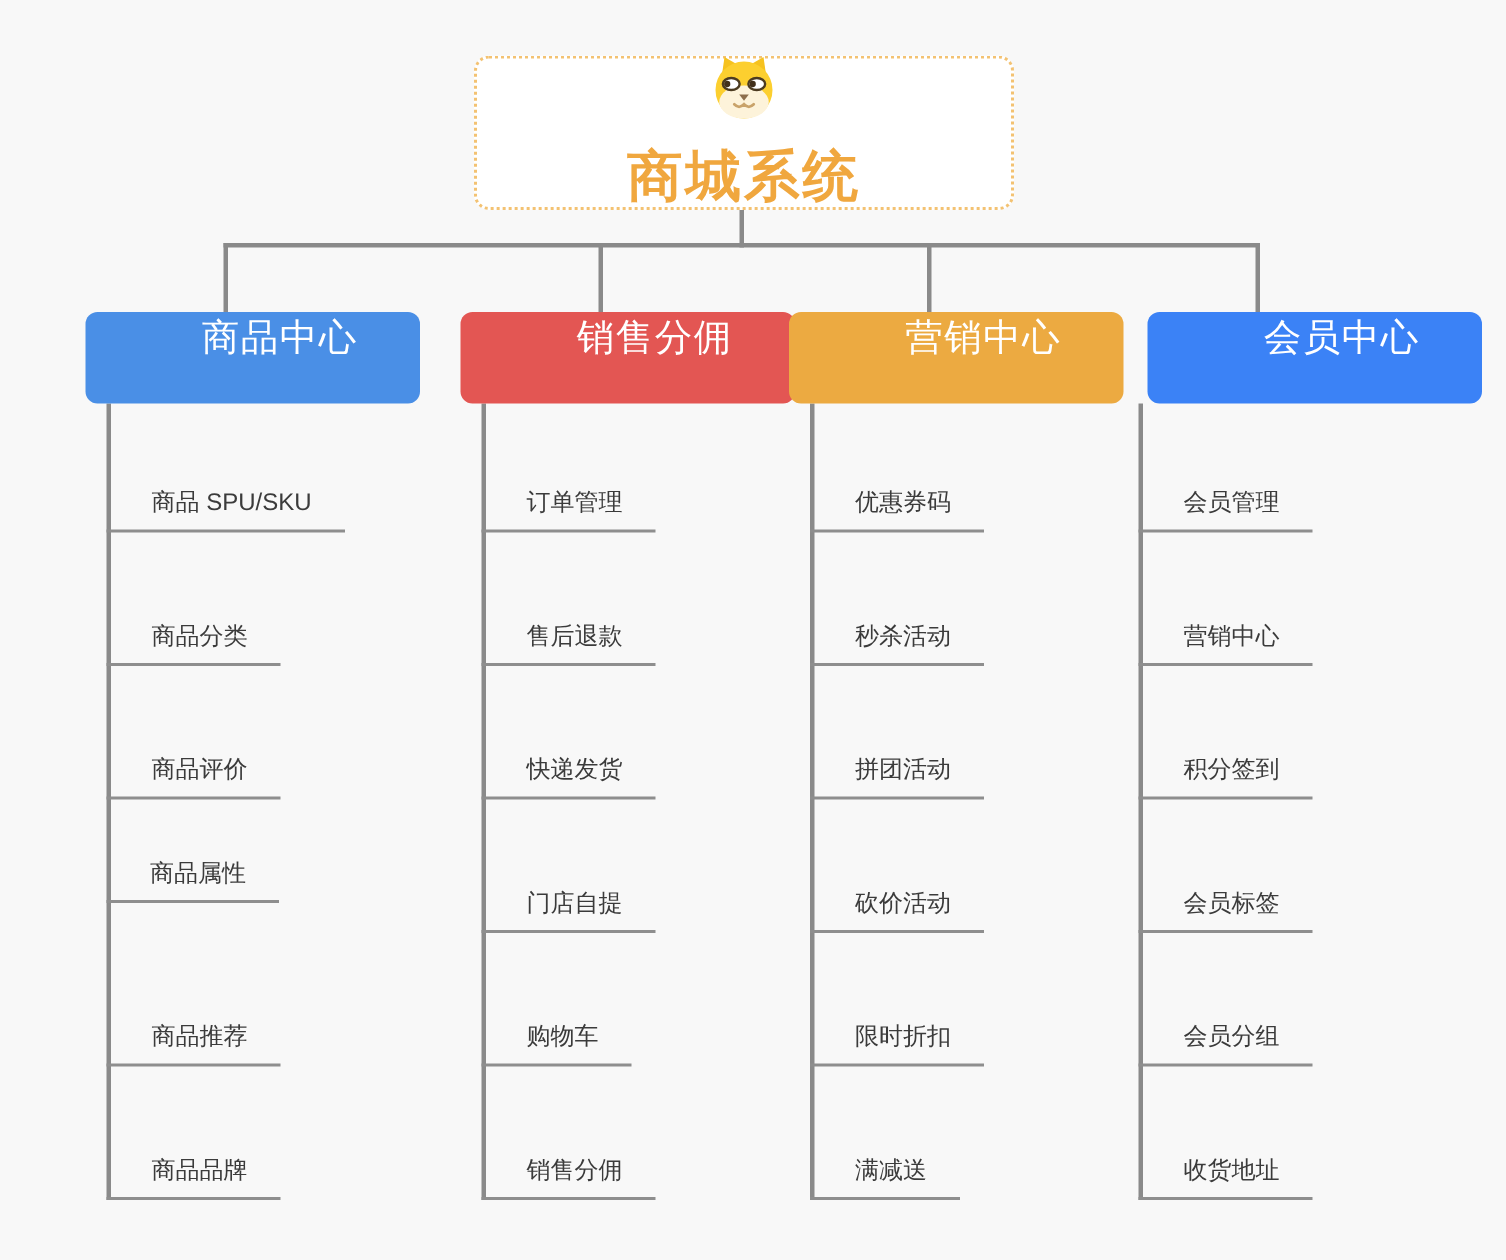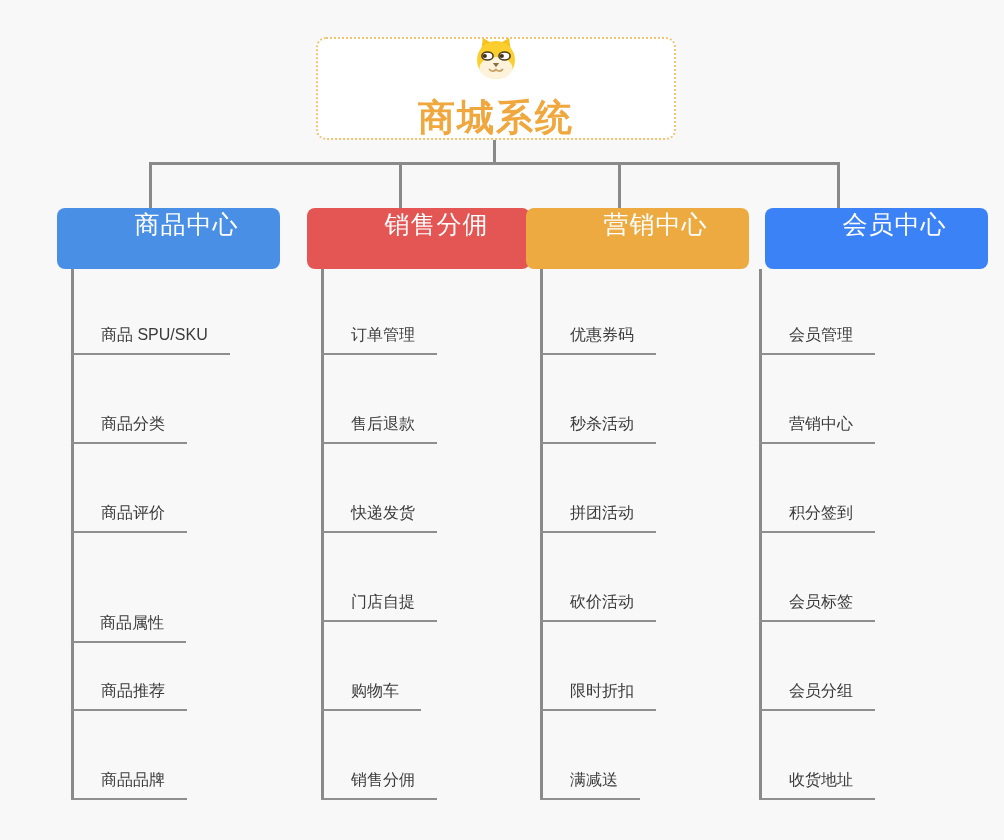--- a/index.html
+++ b/index.html
@@ -118,21 +118,21 @@
       </div>
       <div class="leaf" style="left: 71px; top: 313px;">
         <span>商品 SPU/SKU</span>
       </div>
       <div class="leaf" style="left: 71px; top: 402px; align-items: flex-end;">
         <span>商品分类</span>
       </div>
       <div class="leaf" style="left: 71px; top: 491px;">
         <span>商品评价</span>
       </div>
-      <div class="leaf" style="left: 71px; top: 601px; padding-left: 29px;">
+      <div class="leaf" style="left: 71px; top: 560px; padding-left: 29px;">
         <span>商品属性</span>
       </div>
       <div class="leaf" style="left: 71px; top: 669px;">
         <span>商品推荐</span>
       </div>
       <div class="leaf" style="left: 71px; top: 758px;">
         <span>商品品牌</span>
       </div>
       <div class="branch-box" style="left: 307px; background: rgb(227, 86, 83);">
         <span>销售分佣</span>

